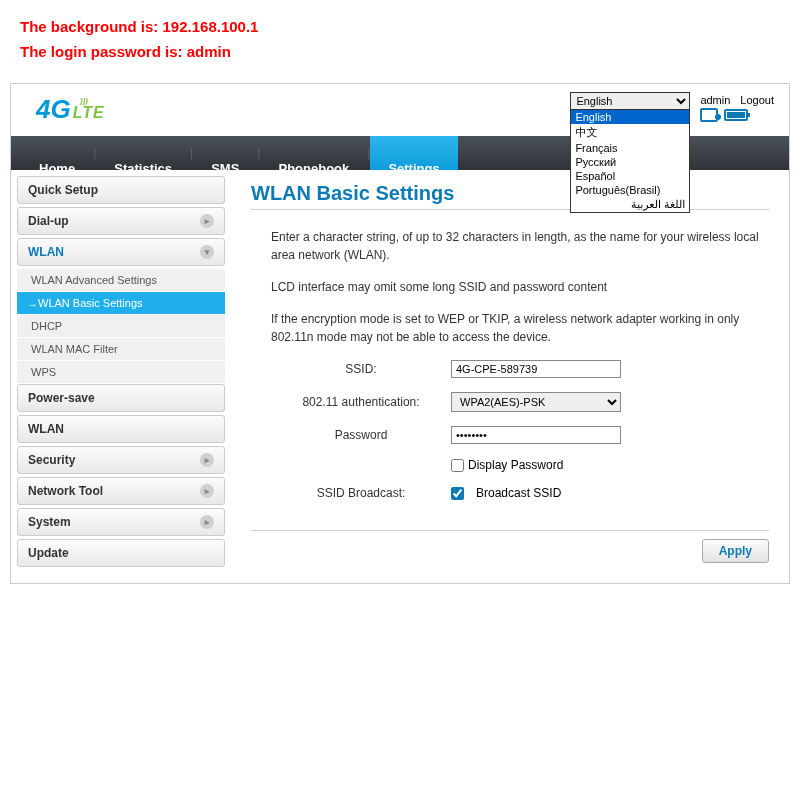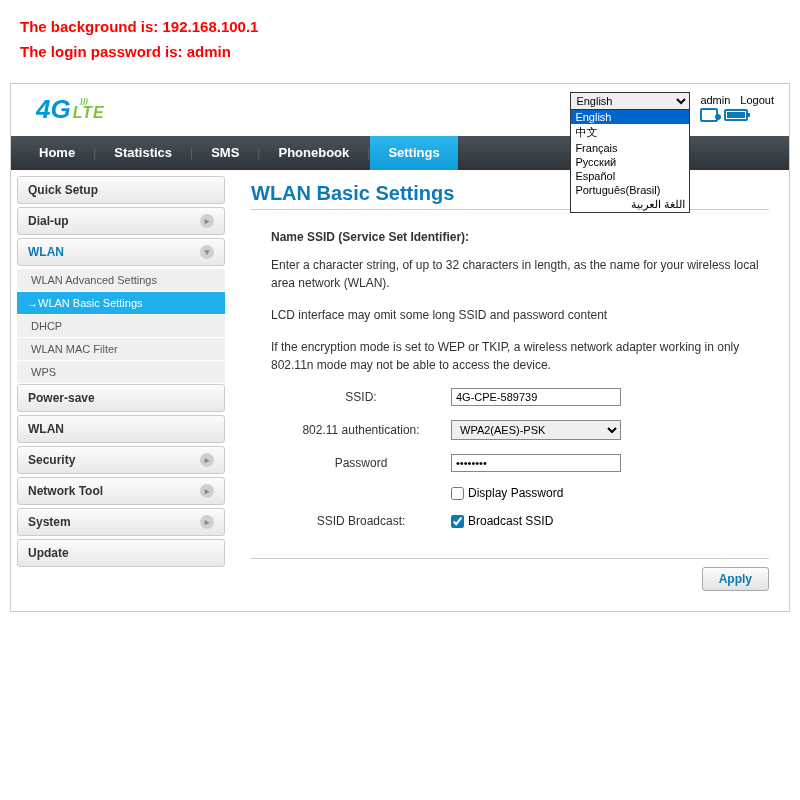--- a/index.html
+++ b/index.html
@@ -21,41 +21,41 @@
 .lang-opt.selected { background: #0066cc; color: #fff; }
 .user-links { display: flex; gap: 10px; font-size: 11px; margin-top: 2px; }
 .user-links span { cursor: pointer; }
 .icons { display: flex; gap: 6px; margin-top: 2px; }
 .icon-device { width: 18px; height: 14px; border: 2px solid #0d7ab8; border-radius: 2px; position: relative; }
 .bell { width: 6px; height: 6px; border-radius: 50%; background: #0d7ab8; position: absolute; right: -5px; top: 4px; }
 .icon-battery { width: 24px; height: 12px; border: 2px solid #0d7ab8; border-radius: 2px; margin-top: 1px; position: relative; }
 .icon-battery::after { content: ''; position: absolute; right: -4px; top: 2px; width: 2px; height: 4px; background: #0d7ab8; }
 .icon-battery .fill { position: absolute; left: 1px; top: 1px; width: 18px; height: 6px; background: #0d7ab8; }
 .nav { background: linear-gradient(#4a5158, #2d3338); height: 34px; display: flex; align-items: center; padding: 0 10px; }
-.nav-item { color: #fff; padding: 0 18px; font-size: 13px; cursor: pointer; height: 34px; line-height: 34px; font-weight: bold; }
+.nav-item { color: #fff; padding: 16px 18px; font-size: 13px; cursor: pointer; height: 34px; line-height: 34px; font-weight: bold; }
 .nav-item.active { background: linear-gradient(#2eb5ee, #0d9ddb); }
 .nav-sep { color: #5a6168; }
 .body { display: flex; }
 .sidebar { width: 220px; padding: 6px; }
 .sb-main { background: linear-gradient(#fcfcfc, #e8e8e8); border: 1px solid #ccc; border-radius: 3px; padding: 6px 10px; margin-bottom: 3px; font-weight: bold; font-size: 12px; display: flex; justify-content: space-between; align-items: center; cursor: pointer; color: #333; }
 .sb-main.active { color: #0d7ab8; }
 .sb-arrow { width: 14px; height: 14px; border-radius: 50%; background: #d0d0d0; display: flex; align-items: center; justify-content: center; font-size: 9px; color: #888; }
 .sb-sub { background: #1fb0eb; color: #fff; padding: 5px 10px; font-size: 11px; margin-bottom: 1px; cursor: pointer; }
 .sb-sub.plain { background: #eef0f2; color: #555; padding: 5px 14px; }
 .content { flex: 1; padding: 12px 20px 20px 20px; }
 h2.title { color: #0d7ab8; font-size: 20px; font-weight: bold; margin-bottom: 4px; }
 .hr { border-bottom: 1px solid #ccc; margin-bottom: 18px; }
 .desc { margin-left: 20px; color: #333; }
 .desc .bold { font-weight: bold; margin-bottom: 10px; }
 .desc p { margin-bottom: 14px; line-height: 1.5; font-size: 12px; }
 .form-row { display: flex; align-items: center; margin-bottom: 14px; margin-left: 20px; }
 .form-label { width: 180px; color: #333; text-align: center; }
 .form-row input[type=text], .form-row input[type=password], .form-row select { width: 170px; border: 1px solid #888; padding: 2px 4px; font-size: 11px; }
 .check-row { display: flex; align-items: center; gap: 4px; margin-left: 200px; margin-bottom: 14px; }
-.check-inline { display: flex; align-items: center; gap: 4px; }
+.check-inline { display: flex; align-items: center; gap: 12px; }
 .apply-row { display: flex; justify-content: flex-end; border-top: 1px solid #ccc; padding-top: 8px; margin-top: 30px; }
 .apply-btn { background: linear-gradient(#fdfdfd, #e2e2e2); border: 1px solid #aaa; border-radius: 3px; padding: 4px 16px; color: #0d7ab8; font-weight: bold; cursor: pointer; font-size: 12px; }
 input[type=checkbox] { accent-color: #0d7ab8; }
 </style>
 </head>
 <body>
 
 <div class="annotation">
   <p>The background is: 192.168.100.1</p>
   <p>The login password is: admin</p>
@@ -148,21 +148,20 @@
         </div>
       <div class="sb-main">
           <span>Update</span>
         </div>
     </div>
 
     <div class="content">
       <h2 class="title">WLAN Basic Settings</h2>
       <div class="hr"></div>
       <div class="desc">
-        <p class="bold">Name SSID (Service Set Identifier):</p>
         <p>Enter a character string, of up to 32 characters in length, as the name for your wireless local area network (WLAN).</p>
         <p>LCD interface may omit some long SSID and password content</p>
         <p>If the encryption mode is set to WEP or TKIP, a wireless network adapter working in only 802.11n mode may not be able to access the device.</p>
       </div>
       <div class="form-row">
         <div class="form-label">SSID:</div>
         <input type="text" value="4G-CPE-589739" style="">
       </div>
       <div class="form-row">
         <div class="form-label">802.11 authentication:</div>

